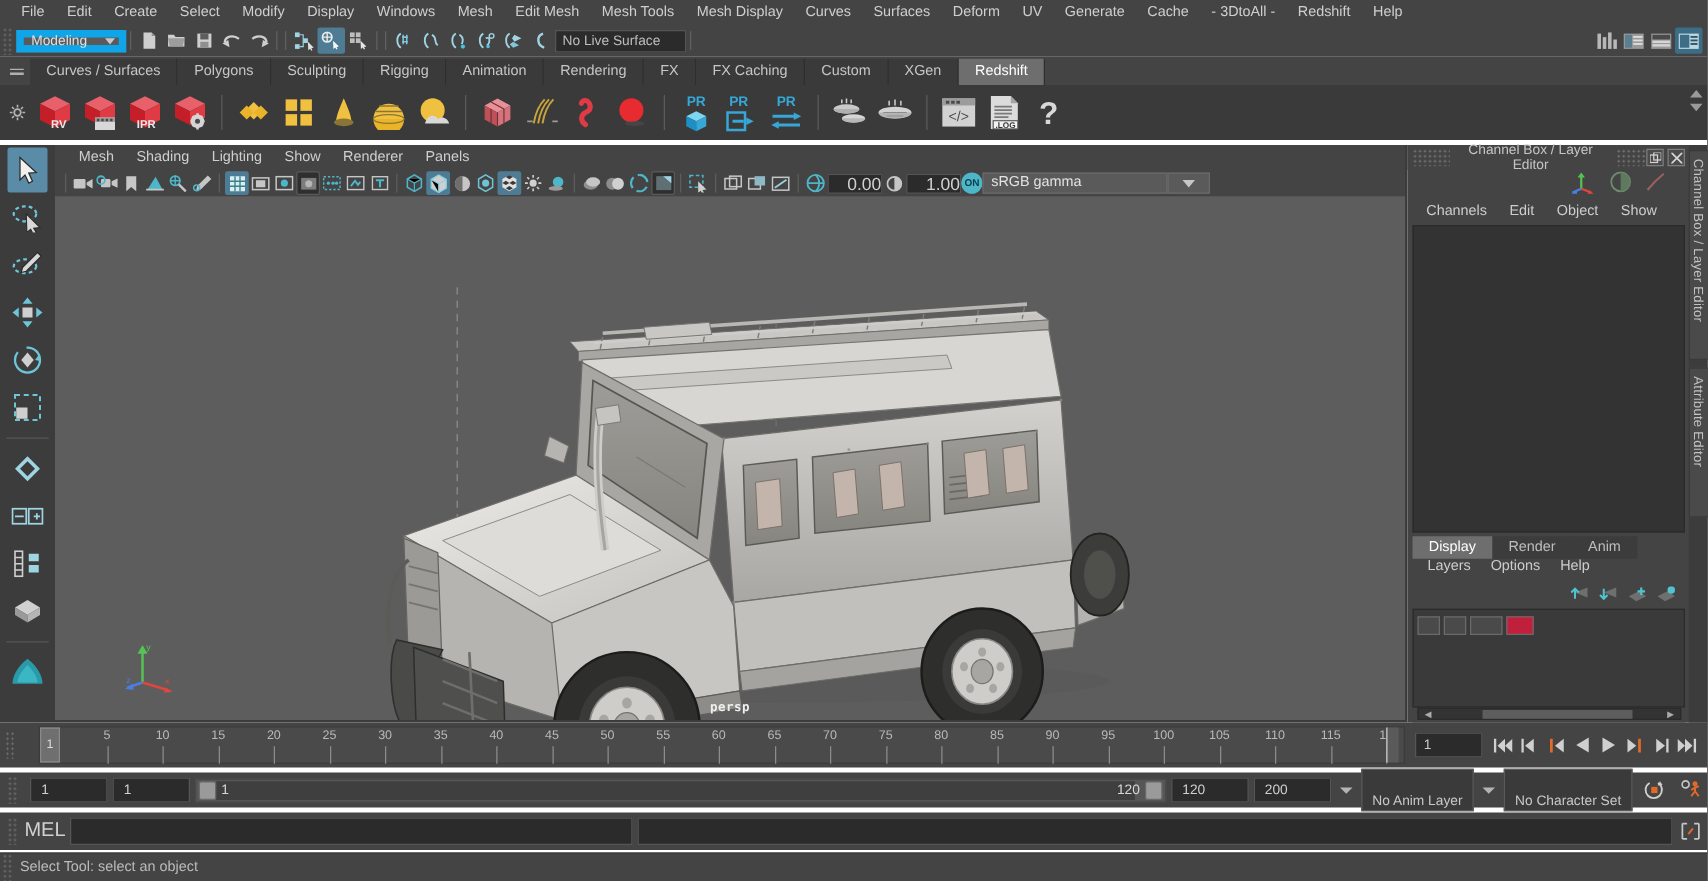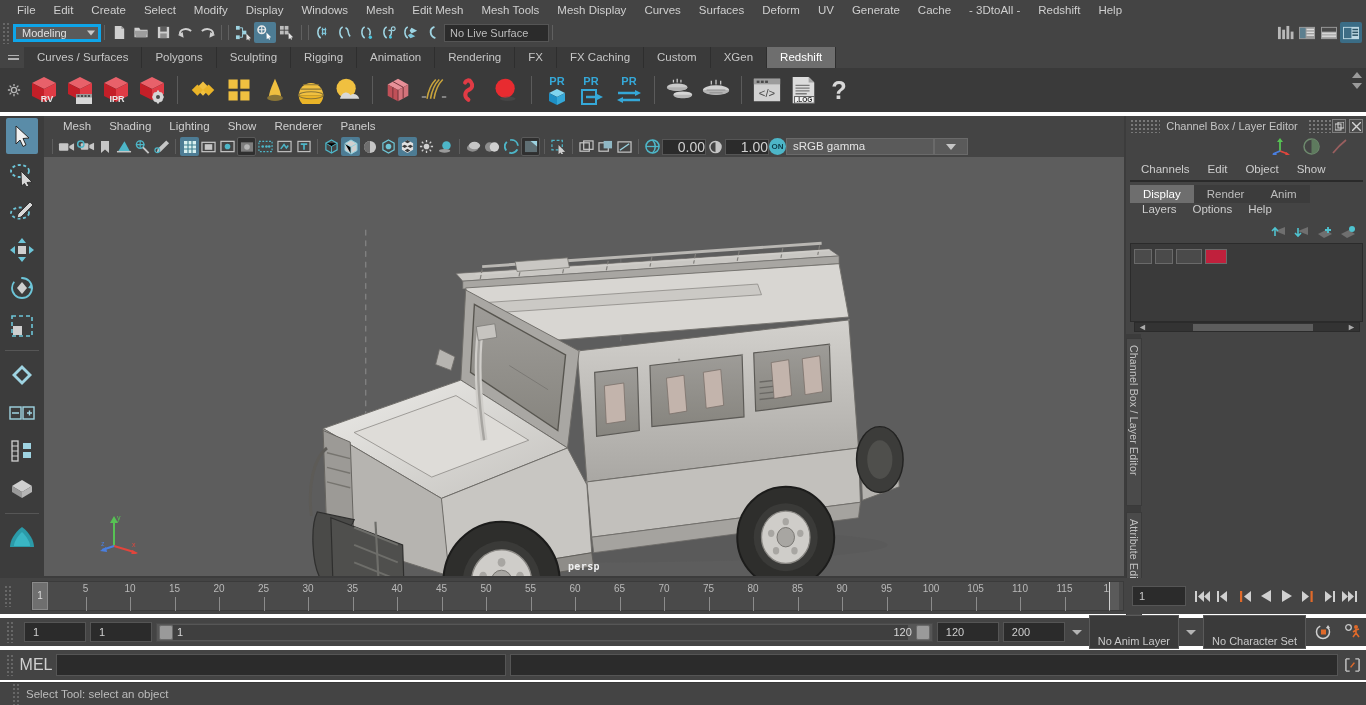--- a/index.html
+++ b/index.html
@@ -13,21 +13,21 @@
   .app { width:1366px; height:705px; position:relative; background:#ffffff; }
 
   
   .menubar { height:20px; background:#444444; display:flex; align-items:center; padding-left:8px; }
   .menubar .mi { padding:0 9px; height:20px; line-height:20px; color:#cfcfcf; font-size:11.5px; white-space:nowrap; }
 
   
   .statusline { height:25px; background:#444444; display:flex; align-items:center; padding-left:2px; }
   .gripdots { width:8px; height:22px; background-image:radial-gradient(circle, #6d6d6d 0.8px, transparent 1px);
      background-size:4px 4px; opacity:.85; margin-right:3px; flex:none; }
-  .menuselect { width:88px; height:18px; background:#5a5a5a; border:3px solid #0ea5e9; color:#e0e0e0;
+  .menuselect { width:88px; height:18px; background:#5a5a5a; border:6px solid #0ea5e9; color:#e0e0e0;
     font-size:11px; display:flex; align-items:center; padding-left:6px; position:relative; }
   .menuselect .arw { position:absolute; right:3px; top:50%; transform:translateY(-50%);
      border-left:4px solid transparent; border-right:4px solid transparent; border-top:5px solid #c8c8c8; }
   .sbtn { width:22px; height:21px; display:flex; align-items:center; justify-content:center; flex:none; }
   .sbtn svg { display:block; }
   .sepdot { width:7px; height:17px; flex:none; position:relative; }
   .sepdot::before { content:""; position:absolute; left:3px; top:1px; width:1px; height:15px; background:#606060; }
   .livefield { width:105px; height:18px; background:#2b2b2b; border:1px solid #555; color:#bdbdbd;
     font-size:11px; line-height:16px; padding-left:5px; }
 
@@ -72,21 +72,21 @@
   .gammaarw { width:34px; height:17px; background:#5a5a5a; border:1px solid #6a6a6a; display:flex;
     align-items:center; justify-content:center; flex:none; }
   .gammaarw i { border-left:5px solid transparent; border-right:5px solid transparent; border-top:6px solid #c6c6c6; }
 
   .viewport { flex:1; background:#5d5d5d; position:relative; overflow:hidden; }
   .persplabel { position:absolute; left:0; right:0; bottom:4px; text-align:center; color:#f0f0f0;
     font-family:"DejaVu Sans Mono", monospace; font-size:10px; font-weight:bold; letter-spacing:.4px; }
   .axisgiz { position:absolute; left:56px; bottom:22px; width:40px; height:44px; }
 
   
-  .rightpanel { width:240px; background:#444; display:flex;flex-direction:column; }
+  .rightpanel { width:240px; background:#444; display:flex; }
   .rpmain { flex:1; display:flex; flex-direction:column; }
   .rptitle { height:20px; display:flex; align-items:center; background:#444; position:relative; }
   .rptitle .dots { width:30px; height:14px; background-image:radial-gradient(circle,#7a7a7a .7px,transparent 1px);
     background-size:4px 4px; margin-left:4px; }
   .rptitle .tt { flex:1; text-align:center; font-size:11px; color:#c5c5c5; }
   .winbtn { width:14px; height:14px; border:1px solid #7d7d7d; margin-right:3px; display:flex;
     align-items:center; justify-content:center; color:#d5d5d5; font-size:9px; background:#4b4b4b; }
   .rpicons { height:22px; display:flex; align-items:center; justify-content:flex-end; padding-right:18px; gap:11px; }
   .rpmenus { height:22px; display:flex; align-items:center; padding-left:6px; }
   .rpmenus .mi { padding:0 9px; font-size:11.5px; color:#cdcdcd; }
@@ -146,21 +146,21 @@
   
   .melrow { position:absolute; left:0; top:650px; width:1366px; height:30px; background:#444;
     display:flex; align-items:center; padding-left:14px; }
   .mellbl { width:40px; font-size:16px; color:#d0d0d0; text-align:center; flex:none; }
   .melin { width:450px; height:22px; background:#2b2b2b; border:1px solid #555; flex:none; }
   .melin2 { flex:1; height:22px; background:#2b2b2b; border:1px solid #555; margin:0 0 0 4px; }
   .melicon { width:28px; display:flex; align-items:center; justify-content:center; flex:none; }
 
   
   .helpline { position:absolute; left:0; top:682px; width:1366px; height:23px; background:#444;
-    display:flex; align-items:center; padding-left:20px; border-top:1px solid #3a3a3a; }
+    display:flex; align-items:center; padding-left:10px; border-top:1px solid #3a3a3a; }
   .helpline .txt { font-size:11.5px; color:#bcbcbc; }
 </style>
 </head>
 <body>
 
 <div class="app">
 
   <div class="menubar" id="menubar">
       <div class="mi">File</div>
       <div class="mi">Edit</div>

